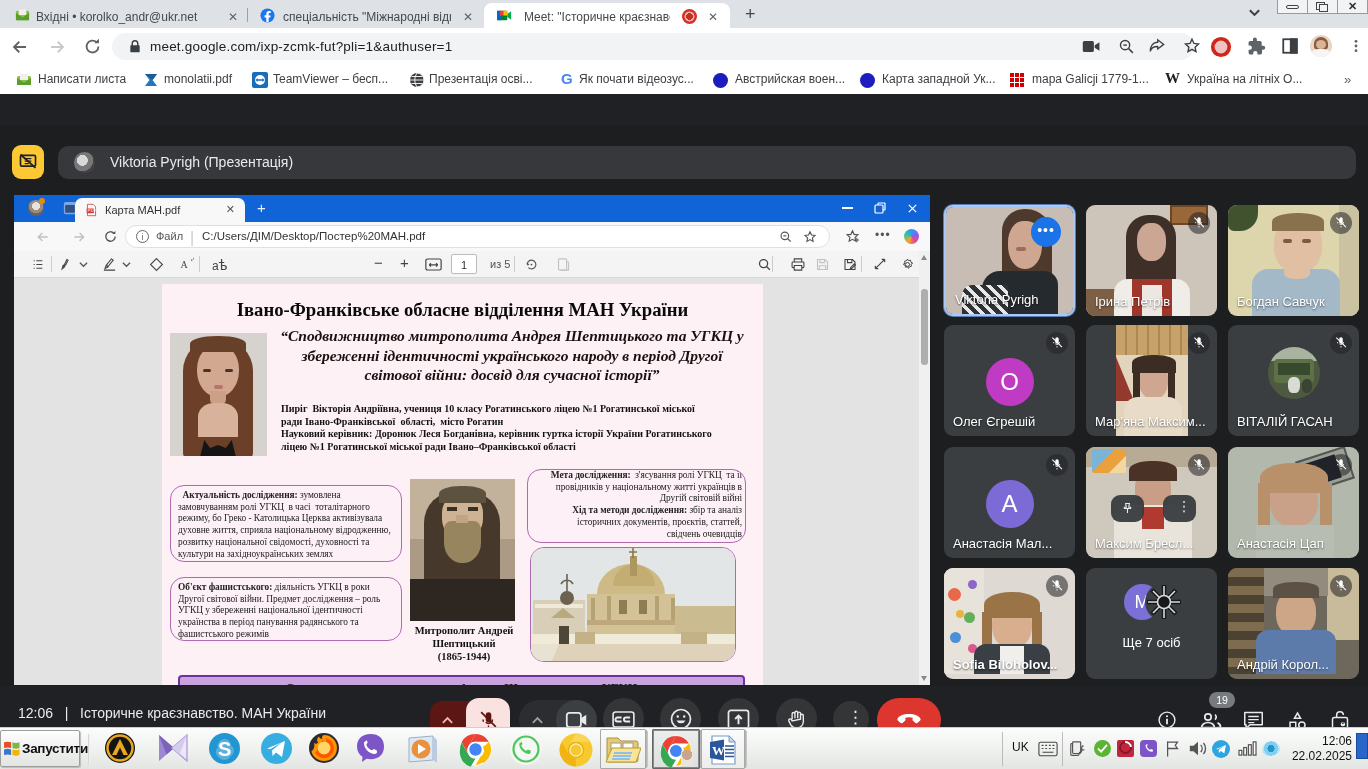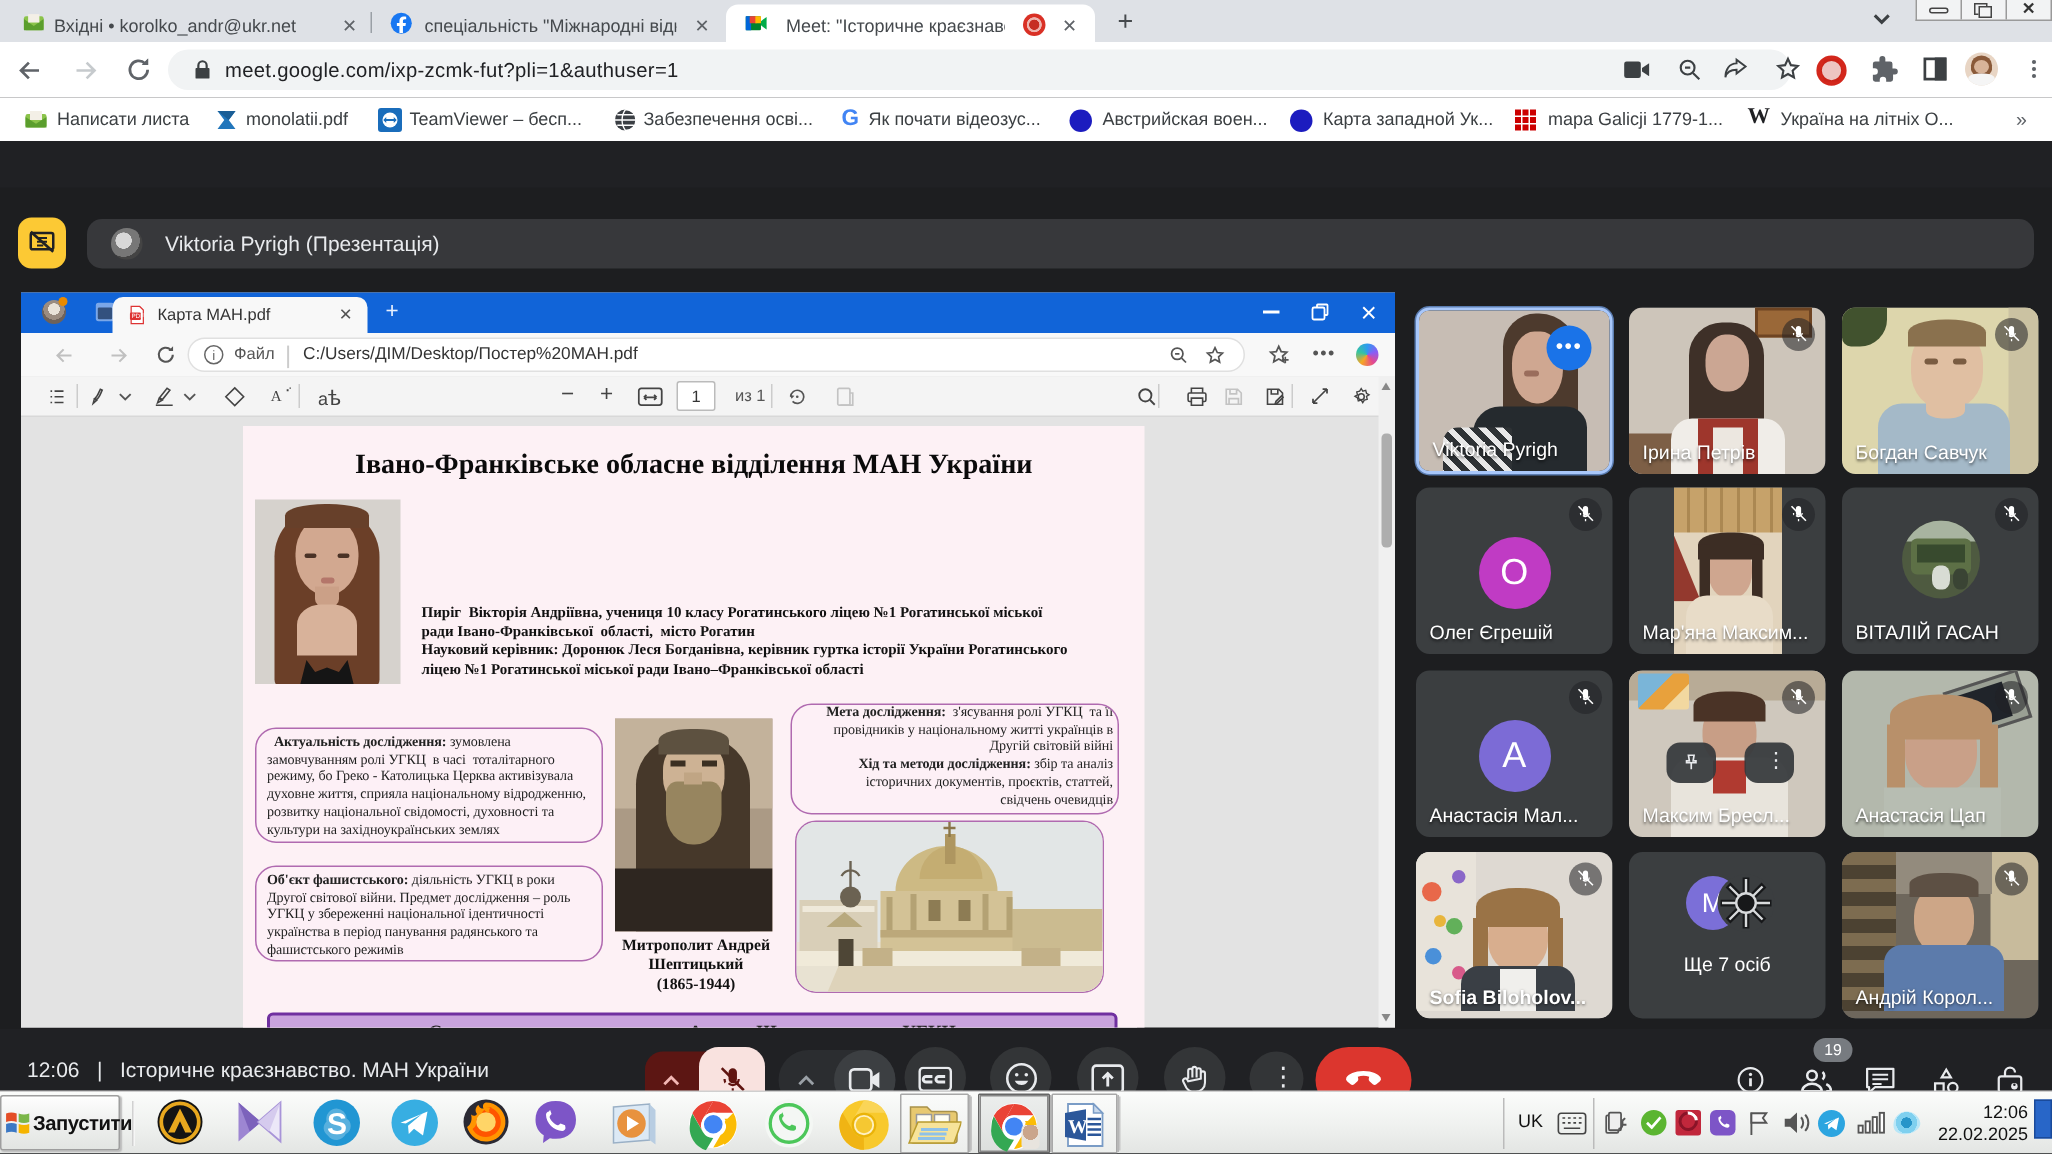--- a/index.html
+++ b/index.html
@@ -185,21 +185,21 @@
   <svg class="bmi" style="left:252px" viewBox="0 0 16 16">
       <rect width="16" height="16" rx="2" fill="#1a6dbb"></rect>
       <circle cx="8" cy="8" r="5" fill="#fff"></circle>
       <path d="M3.5 8 l2-2 v1.3 h5 V6 l2 2 -2 2 v-1.3 h-5 V10z" fill="#1a6dbb"></path>
     </svg>
   <div class="bm" style="left:273px">TeamViewer – бесп...</div>
   <svg class="bmi" style="left:409px" viewBox="0 0 16 16">
       <circle cx="8" cy="8" r="7" fill="#3b3f44"></circle>
       <path d="M8 1 a7 7 0 0 1 0 14 a10 11 0 0 1 0-14 M1 8 h14 M2.5 4.5 h11 M2.5 11.5 h11" stroke="#fff" stroke-width=".9" fill="none"></path>
     </svg>
-  <div class="bm" style="left:429px">Забезпечення осві...</div>
+  <div class="bm" style="left:429px">Презентація осві...</div>
   <div class="bmi" style="left:561px;font-size:15px;font-weight:bold;color:#4285f4;top:5px">G</div>
   <div class="bm" style="left:579px">Як почати відеозус...</div>
   <div class="bmi" style="left:713px;width:15px;height:15px;border-radius:50%;background:#1c1cbf;top:8px"></div>
   <div class="bm" style="left:735px">Австрийская воен...</div>
   <div class="bmi" style="left:860px;width:15px;height:15px;border-radius:50%;background:#1c1cbf;top:8px"></div>
   <div class="bm" style="left:882px">Карта западной Ук...</div>
   <svg class="bmi" style="left:1009px" viewBox="0 0 16 16">
       <g fill="#c00">
         <rect x="1" y="1" width="4" height="4"></rect>
         <rect x="6" y="1" width="4" height="4"></rect>
@@ -316,21 +316,21 @@
         </svg>
       <div style="position:absolute;left:185px;top:5px;width:1px;height:16px;background:#ccc;"></div>
       <div style="position:absolute;left:198px;top:6px;font-size:12px;color:#444;">а<span style="font-size:14px;">ѣ</span></div>
       <div style="position:absolute;left:360px;top:3px;color:#444;font-size:15px;">−</div>
       <div style="position:absolute;left:386px;top:3px;color:#444;font-size:15px;">+</div>
       <svg style="position:absolute;left:411px;top:7px" width="17 " height="13" viewBox="0 0 20 15" fill="none" stroke="#444" stroke-width="1.4">
           <rect x="1" y="1" width="18" height="13" rx="2"></rect>
           <path d="M5 8 h10 M5 8 l2-2 M5 8 l2 2 M15 8 l-2-2 M15 8 l-2 2"></path>
         </svg>
       <div style="position:absolute;left:437px;top:3px;width:26px;height:20px;background:#fff;border:1px solid #bbb;border-radius:2px;font-size:11px;color:#333;text-align:center;line-height:20px;">1</div>
-      <div style="position:absolute;left:476px;top:7px;font-size:11px;color:#555;">из 1</div>
+      <div style="position:absolute;left:476px;top:7px;font-size:11px;color:#555;">из 5</div>
       <div style="position:absolute;left:500px;top:5px;width:1px;height:16px;background:#ccc;"></div>
       <svg style="position:absolute;left:510px;top:6px" width="15" height="15" viewBox="0 0 24 24" fill="none" stroke="#555" stroke-width="1.8">
           <path d="M5 12 a7 7 0 1 1 2 5"></path>
           <path d="M4 10 l2 4 3-3" fill="#555" stroke="none"></path>
           <circle cx="12" cy="12" r="1.4" fill="#555" stroke="none"></circle>
         </svg>
       <svg style="position:absolute;left:542px;top:6px" width="15" height="15" viewBox="0 0 24 24" fill="none" stroke="#c3c3c3" stroke-width="1.8">
           <rect x="4" y="3" width="13" height="18" rx="1.5"></rect>
           <path d="M17 8 h3 v13 H7"></path>
         </svg>
@@ -354,20 +354,21 @@
           <path d="M4 20 L20 4 M4 20 v-5 M4 20 h5 M20 4 h-5 M20 4 v5"></path>
         </svg>
       <svg style="position:absolute;left:886px;top:6px" width="15" height="15" viewBox="0 0 24 24" fill="none" stroke="#444" stroke-width="1.6">
           <circle cx="12" cy="12" r="3.2"></circle>
           <path d="M12 2.5 l1.8 3 3.4-.9 .9 3.4 3 1.8 -3 1.8 .9 3.4 -3.4.9 -1.8 3 -1.8-3 -3.4.9 -.9-3.4 -3-1.8 3-1.8 -.9-3.4 3.4-.9z" transform="scale(.92) translate(1 1)"></path>
         </svg>
     </div>
     <div id="wviewer">
       <div id="page">
         <div style="position:absolute;left:0;top:15px;width:601px;text-align:center;font-weight:bold;font-size:18.7px;color:#0a0a0a;">Івано-Франківське обласне відділення МАН України</div>
+        <div style="position:absolute;left:100px;top:42px;width:500px;text-align:center;font-weight:bold;font-style:italic;font-size:15.5px;line-height:19.5px;color:#1c0f0f;">“Сподвижництво митрополита Андрея Шептицького та УГКЦ у<br>збереженні ідентичності українського народу в період Другої<br>світової війни: досвід для сучасної історії”</div>
         <div id="girlphoto" style="position:absolute;left:8px;top:49px;width:97px;height:123px;background:#d6d2cd;overflow:hidden;">
           <div style="position:absolute;left:13px;top:6px;width:70px;height:120px;background:#6b3f28;border-radius:32px 32px 6px 6px;"></div>
           <div style="position:absolute;left:27px;top:12px;width:42px;height:52px;background:#d2a890;border-radius:46% 46% 50% 50%;"></div>
           <div style="position:absolute;left:20px;top:3px;width:56px;height:16px;background:#67402a;border-radius:48% 48% 0 0;"></div>
           <div style="position:absolute;left:40px;top:58px;width:16px;height:14px;background:#cba087;border-radius:0 0 40% 40%;"></div>
           <div style="position:absolute;left:28px;top:70px;width:40px;height:34px;background:#d8b29a;border-radius:40% 40% 0 0;"></div>
           <div style="position:absolute;left:30px;top:104px;width:36px;height:20px;background:#151515;clip-path:polygon(0 100%,12% 15%,28% 55%,50% 40%,72% 55%,88% 15%,100% 100%);"></div>
           <div style="position:absolute;left:33px;top:36px;width:8px;height:3px;background:#4a3226;border-radius:2px;"></div>
           <div style="position:absolute;left:55px;top:36px;width:8px;height:3px;background:#4a3226;border-radius:2px;"></div>
           <div style="position:absolute;left:44px;top:52px;width:9px;height:4px;background:#b4766a;border-radius:2px;"></div>

